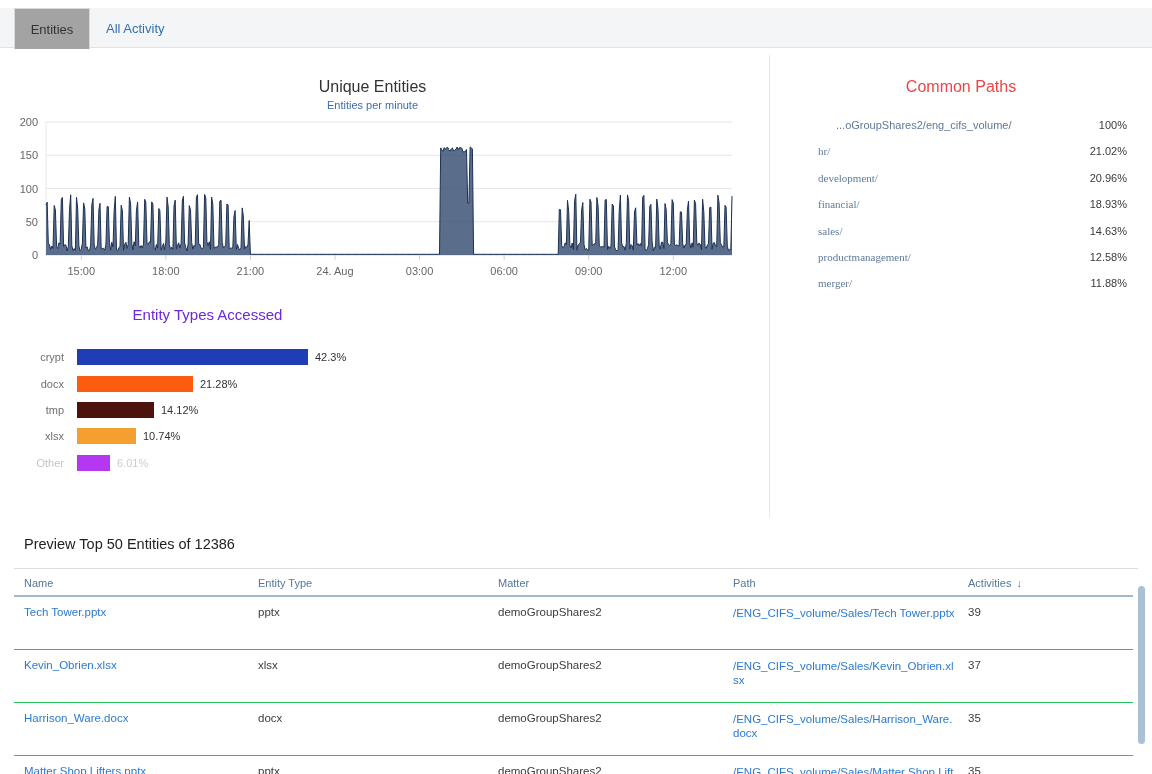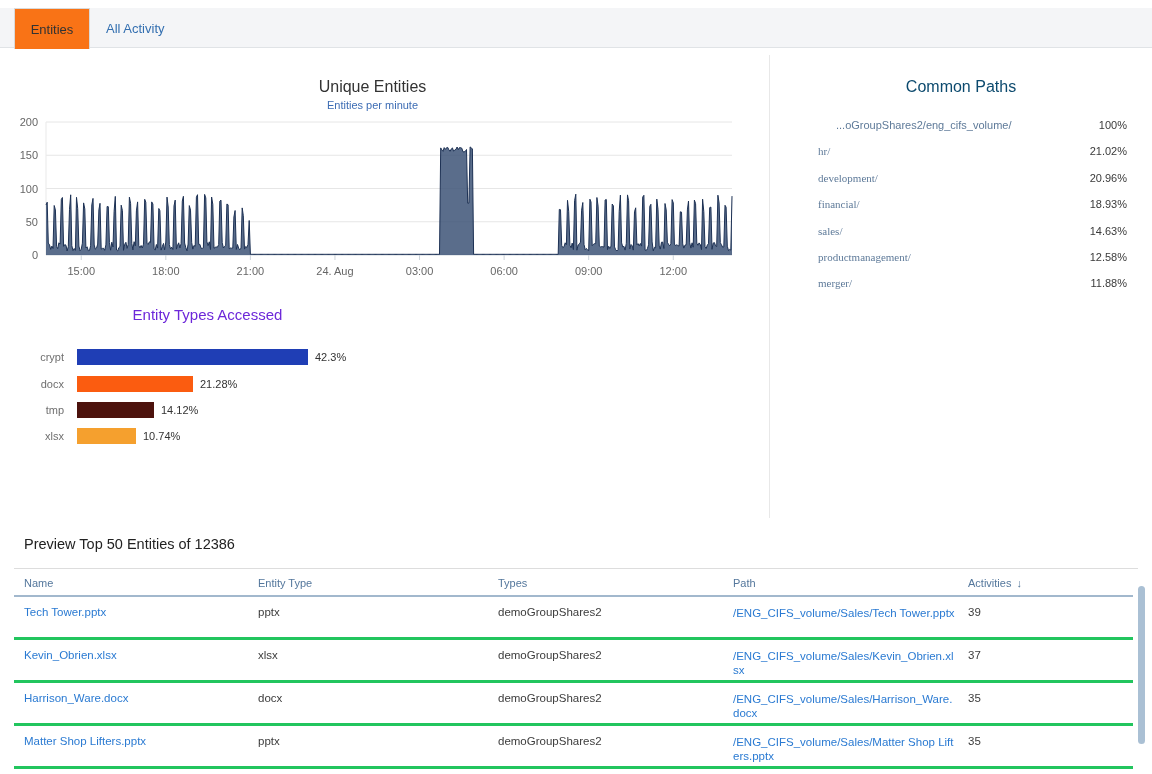--- a/index.html
+++ b/index.html
@@ -1,34 +1,34 @@
 <!DOCTYPE html>
 <html><head>
 <meta charset="utf-8">
 <style>
   * { margin:0; padding:0; box-sizing:border-box; }
   body { background:#fff; font-family:"Liberation Sans", sans-serif; }
   .screen { position:relative; width:1152px; height:774px; background:#fff; overflow:hidden; }
 
   
   .tabbar { position:absolute; top:8px; left:0; width:1152px; height:40px; background:#f4f5f7; border-bottom:1px solid #e0e3e6; }
-  .tab-active { position:absolute; top:8px; left:14px; width:76px; height:41px; background:#f97316; border:1px solid #d9d9d9; border-bottom:none; z-index:2; display:flex; align-items:center; justify-content:center; font-size:13px; color:#333; cursor:default; }
+  .tab-active { position:absolute; top:8px; left:14px; width:76px; height:41px; background:#a3a3a3; border:1px solid #d9d9d9; border-bottom:none; z-index:2; display:flex; align-items:center; justify-content:center; font-size:13px; color:#333; cursor:default; }
   .tab-inactive { position:absolute; top:8px; left:90px; height:40px; padding:0 16px; display:flex; align-items:center; font-size:13px; color:#336fb0; cursor:pointer; z-index:2; }
 
   
   .chart-title { position:absolute; top:78px; left:0; width:745px; text-align:center; font-size:16px; color:#333; }
   .chart-subtitle { position:absolute; top:99px; left:0; width:745px; text-align:center; font-size:11px; color:#3c6cb4; }
   #area-svg { position:absolute; top:112px; left:0; }
   .axlbl { font-size:11px; fill:#666; font-family:"Liberation Sans", sans-serif; }
 
   
   .v-divider { position:absolute; left:769px; top:55px; width:1px; height:463px; background:#e8e8e8; }
 
   
-  .cp-title { position:absolute; top:78px; left:770px; width:382px; text-align:center; font-size:16px; color:#0c4a6e; }
+  .cp-title { position:absolute; top:78px; left:770px; width:382px; text-align:center; font-size:16px; color:#ef4444; }
   .cp-list { position:absolute; top:112px; left:770px; width:382px; }
   .cp-row { position:relative; height:26.4px; }
   .cp-link { position:absolute; top:7px; font-size:11px; color:#5e7a99; text-decoration:none; cursor:pointer; }
   .cp-link.ind0 { left:30px;margin-left:36px; }
   .cp-link.ind1 { left:48px;font-family:Liberation Serif, serif; }
   .cp-pct { position:absolute; top:7px; right:25px; font-size:11px; color:#3a3a3a; }
 
   
   .bars-title { position:absolute; top:306px; left:0; width:415px; text-align:center; font-size:15px; color:#6d28d9; }
   .bar-rows { position:absolute; top:344px; left:0; width:420px; }
@@ -39,21 +39,21 @@
   .bar-row.muted .bar-cat { color:#c4c4c4; }
   .bar-row.muted .bar-val { color:#cccccc; }
 
   
   .preview-title { position:absolute; top:536px; left:24px; font-size:14.5px; color:#222; }
   .table-topline { position:absolute; top:568px; left:14px; width:1124px; height:1px; background:#dddddd; }
   .thead-cell { position:absolute; top:577px; font-size:11px; color:#54779c; cursor:pointer; }
   .sort-arrow { margin-left:5px; font-size:11px; color:#54779c; }
   .header-underline { position:absolute; top:595px; left:14px; width:1119px; height:2px; background:#a2b8cd; }
   .trows { position:absolute; top:597px; left:14px; width:1119px; }
-  .trow { position:relative; height:43px; border-bottom:3px solid #22c55e; }
+  .trow { position:relative; height:53px; border-bottom:1px solid #22c55e; }
   .tcell { position:absolute; top:9px; font-size:11.5px; color:#3c3c3c; }
   .tlink { color:#2a7ad2; text-decoration:none; cursor:pointer; }
   .c-name { left:10px; }
   .c-type { left:244px; }
   .c-device { left:484px; }
   .c-path { left:719px; width:222px; line-height:14px; word-break:break-all; }
   .c-act { left:954px; }
   .scroll-thumb { position:absolute; left:1138px; top:586px; width:7px; height:158px; background:#aac0d4; border-radius:4px; cursor:pointer; }
 </style>
 </head>
@@ -152,28 +152,33 @@
       <div class="bar-row">
         <span class="bar-cat">tmp</span>
         <span class="bar" style="width: 77px; background: rgb(76, 18, 12);"></span>
         <span class="bar-val">14.12%</span>
       </div>
       <div class="bar-row">
         <span class="bar-cat">xlsx</span>
         <span class="bar" style="width: 59px; background: rgb(245, 160, 46);"></span>
         <span class="bar-val">10.74%</span>
       </div>
+      <div class="bar-row muted">
+        <span class="bar-cat">Other</span>
+        <span class="bar" style="width: 33px; background: rgb(180, 56, 242);"></span>
+        <span class="bar-val">6.01%</span>
+      </div>
     </div>
 
   <div class="preview-title">Preview Top 50 Entities of 12386</div>
   <div class="table-topline"></div>
   <div id="thead">
       <div class="thead-cell" style="left: 24px;">Name</div>
       <div class="thead-cell" style="left: 258px;">Entity Type</div>
-      <div class="thead-cell" style="left: 498px;">Types</div>
+      <div class="thead-cell" style="left: 498px;">Matter</div>
       <div class="thead-cell" style="left: 733px;">Path</div>
       <div class="thead-cell" style="left: 968px;">Activities<span class="sort-arrow">↓</span></div>
     </div>
   <div class="header-underline"></div>
   <div class="trows" id="trows">
       <div class="trow">
         <div class="tcell c-name"><a class="tlink">Tech Tower.pptx</a></div>
         <div class="tcell c-type">pptx</div>
         <div class="tcell c-device">demoGroupShares2</div>
         <div class="tcell c-path"><a class="tlink">/ENG_CIFS_volume/Sales/Tech Tower.pptx</a></div>

